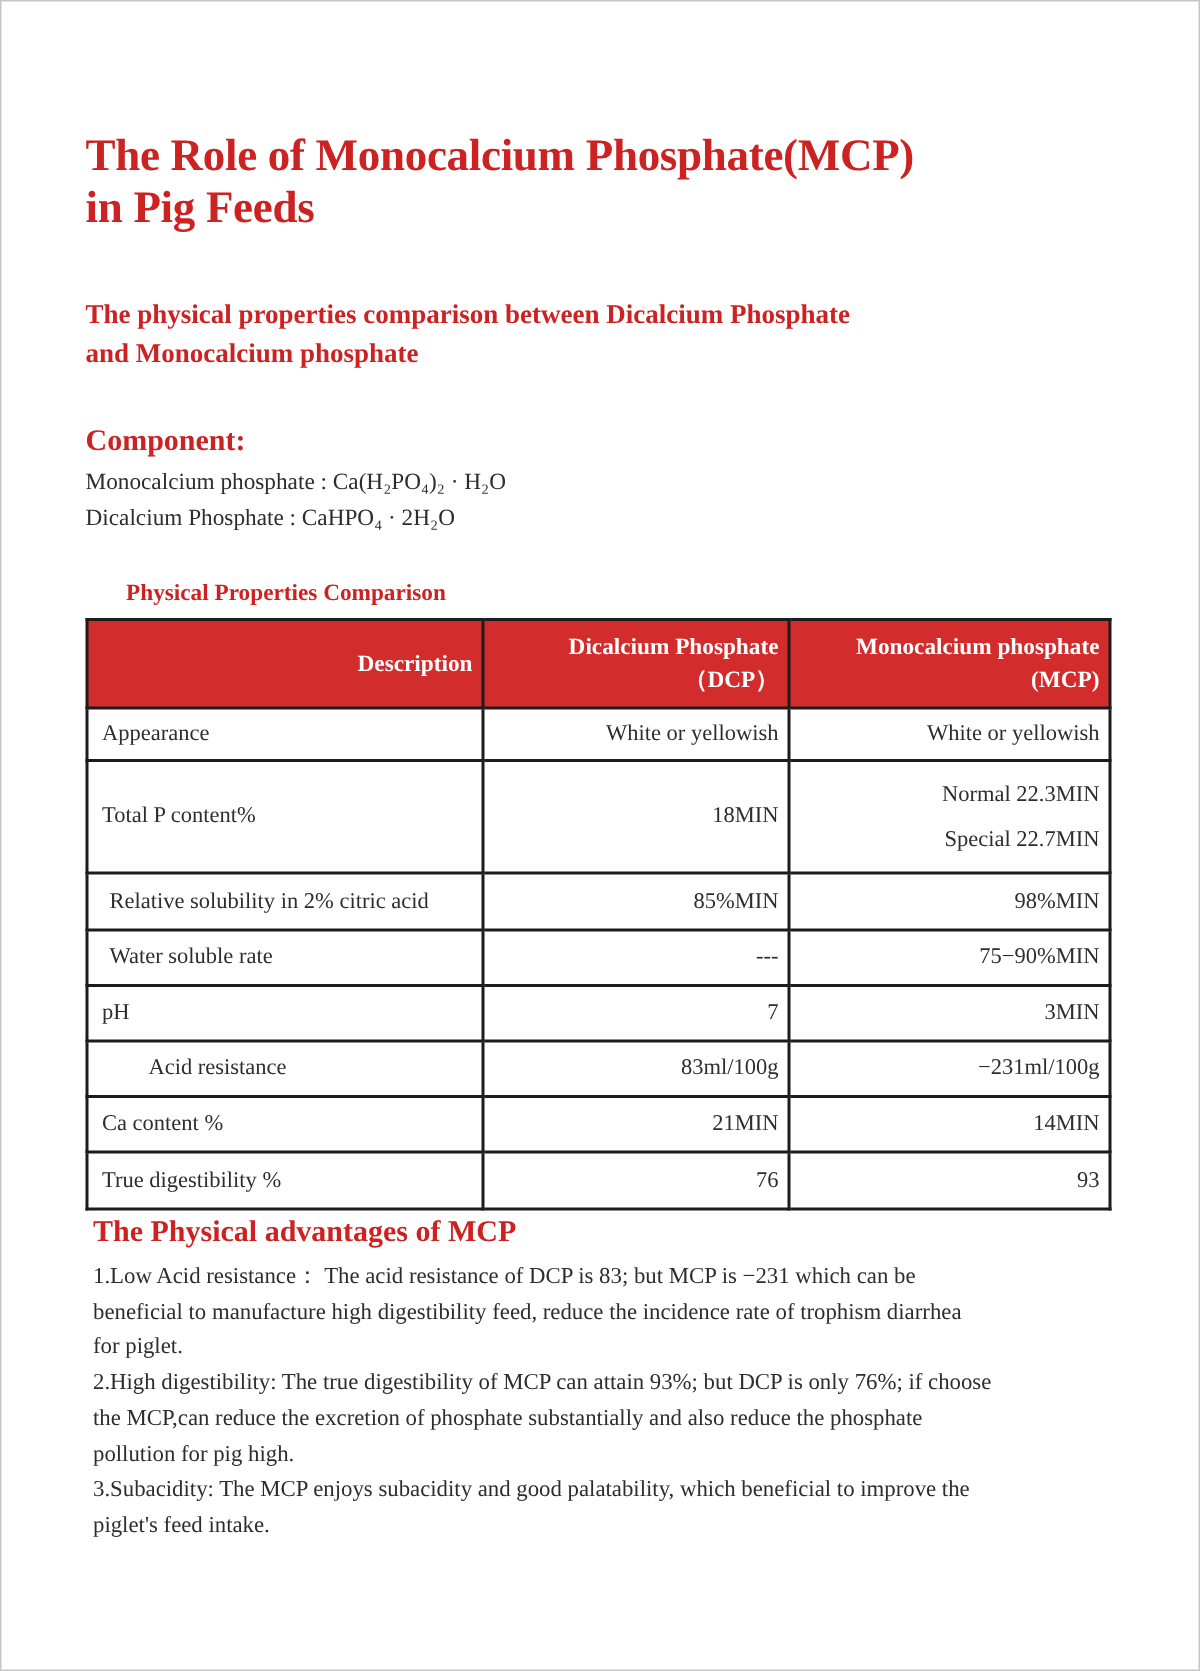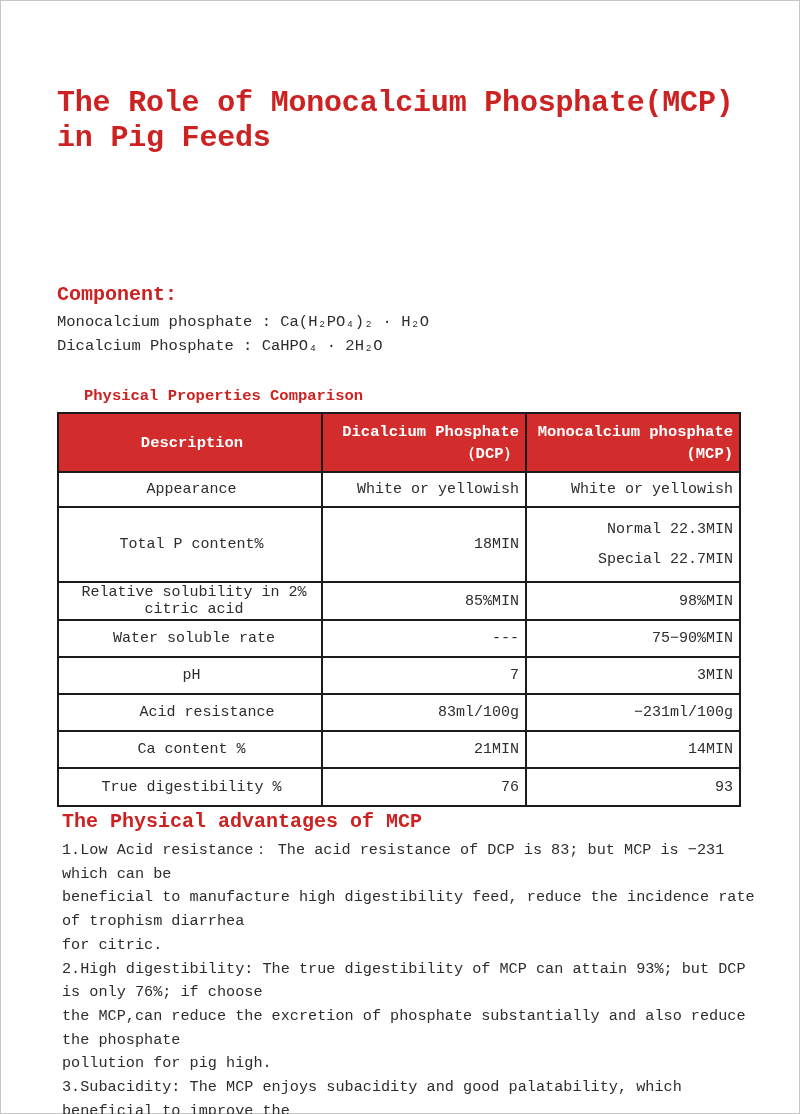--- a/index.html
+++ b/index.html
@@ -7,21 +7,21 @@
     --table-header-bg:#d32c2c;
     --ink:#2d2d2d;
     --grid:#1c1c1c;
   }
   html,body{margin:0;padding:0;background:#ffffff;}
   .page{
     position:relative;
     width:800px;height:1114px;
     background:#ffffff;
     box-shadow:inset 0 0 0 1px #c6c6c6;
-    font-family:Liberation Mono, monospace;
+    font-family:Liberation Serif, serif;
     color:var(--ink);
     overflow:hidden;
   }
   .abs{position:absolute;left:57px;right:50px;}
 
   .page-title{
     top:86px;
     color:var(--red);
     font-size:30px;font-weight:bold;
     line-height:35px;
@@ -64,23 +64,23 @@
     white-space:pre-line;
   }
   .comparison-table thead th{
     background:var(--table-header-bg);
     color:#ffffff;
     font-size:15.5px;font-weight:bold;
     text-align:right;
     line-height:22px;
     height:57px;
   }
-  .comparison-table thead th.desc{text-align:center;padding-left:10px;}
+  .comparison-table thead th.desc{text-align:right;padding-left:10px;}
   .comparison-table td{text-align:right;}
-  .comparison-table td.desc{text-align:center;padding-left:9px;}
+  .comparison-table td.desc{text-align:left;padding-left:9px;}
   .comparison-table tr.r0 td{height:33px;}
   .comparison-table tr.r1 td{height:73px;}
   .comparison-table tr.r1 td.mcp{line-height:30px;}
   .comparison-table tr.r2 td{height:36px;}
   .comparison-table tr.r3 td{height:35px;}
   .comparison-table tr.r4 td{height:35px;}
   .comparison-table tr.r5 td{height:35px;padding-left:40px;}
   .comparison-table tr.r6 td{height:35px;}
   .comparison-table tr.r7 td{height:36px;}
   .comparison-table td.indent{padding-left:14px;}
@@ -99,20 +99,24 @@
 </head>
 <body>
 
 <div class="page">
 
   <div class="abs page-title">
     <div>The Role of Monocalcium Phosphate(MCP)</div>
     <div>in Pig Feeds</div>
   </div>
 
+  <div class="abs page-subtitle">
+    <div>The physical properties comparison between Dicalcium Phosphate</div>
+    <div>and Monocalcium phosphate</div>
+  </div>
 
   <div class="abs component-heading">Component:</div>
   <div class="abs formula-1">Monocalcium phosphate : Ca(H₂PO₄)₂ · H₂O</div>
   <div class="abs formula-2">Dicalcium Phosphate : CaHPO₄ · 2H₂O</div>
 
   <div class="abs ppc-heading">Physical Properties Comparison</div>
 
   <table class="comparison-table">
     <colgroup>
         <col class="c1">
@@ -171,21 +175,21 @@
         <td class="mcp">93</td>
       </tr>
     </tbody>
   </table>
 
   <div class="abs advantages-heading">The Physical advantages of MCP</div>
 
   <div class="abs advantages-body">
     <div>1.Low Acid resistance： The acid resistance of DCP is 83; but MCP is −231 which can be</div>
     <div>beneficial to manufacture high digestibility feed, reduce the incidence rate of trophism diarrhea</div>
-    <div>for citric.</div>
+    <div>for piglet.</div>
     <div>2.High digestibility: The true digestibility of MCP can attain 93%; but DCP is only 76%; if choose</div>
     <div>the MCP,can reduce the excretion of phosphate substantially and also reduce the phosphate</div>
     <div>pollution for pig high.</div>
     <div>3.Subacidity: The MCP enjoys subacidity and good palatability, which beneficial to improve the</div>
     <div>piglet's feed intake.</div>
   </div>
 
 </div>
 
 </body></html>

